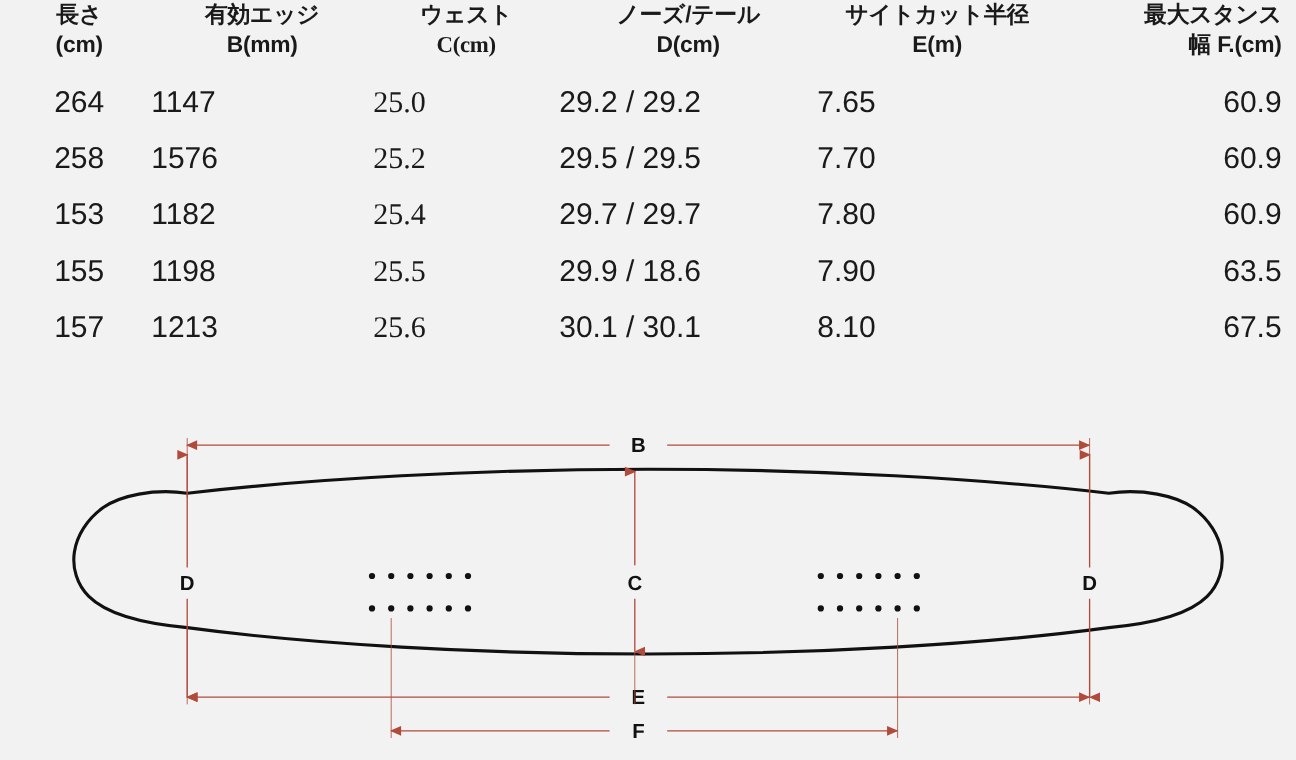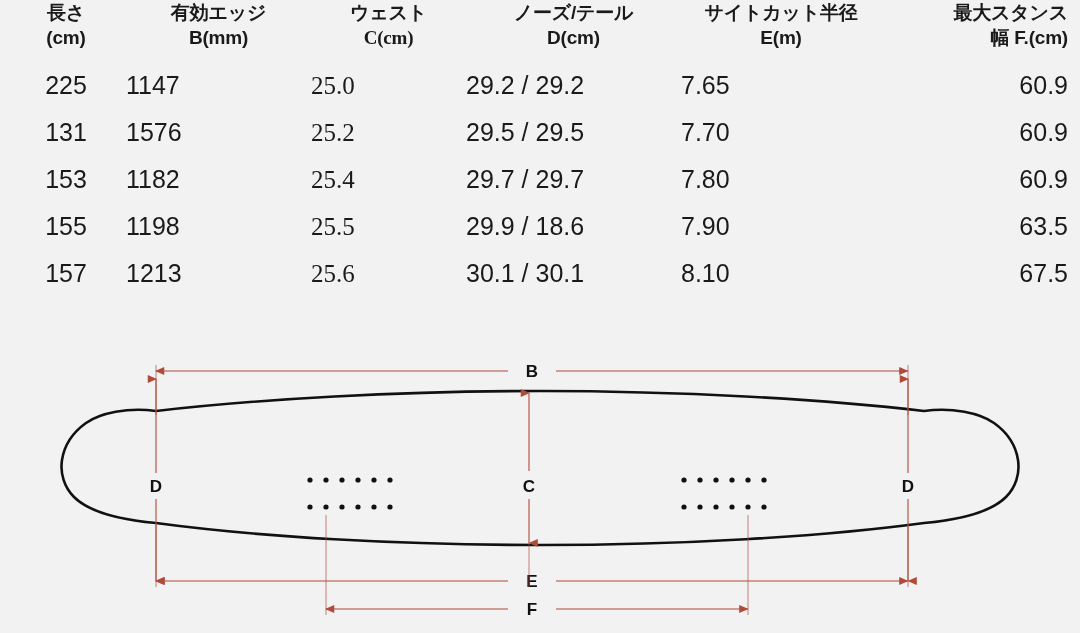--- a/index.html
+++ b/index.html
@@ -83,29 +83,29 @@
       <th class="col-d">ノーズ/テール
 D(cm)</th>
       <th class="col-e">サイトカット半径
 E(m)</th>
       <th class="col-f">最大スタンス
 幅 F.(cm)</th>
     </tr>
   </thead>
   <tbody>
     <tr>
-      <td class="col-a">225</td>
+      <td class="col-a">264</td>
       <td class="col-b">1147</td>
       <td class="col-c">25.0</td>
       <td class="col-d">29.2 / 29.2</td>
       <td class="col-e">7.65</td>
       <td class="col-f">60.9</td>
     </tr>
     <tr>
-      <td class="col-a">131</td>
+      <td class="col-a">258</td>
       <td class="col-b">1576</td>
       <td class="col-c">25.2</td>
       <td class="col-d">29.5 / 29.5</td>
       <td class="col-e">7.70</td>
       <td class="col-f">60.9</td>
     </tr>
     <tr>
       <td class="col-a">153</td>
       <td class="col-b">1182</td>
       <td class="col-c">25.4</td>

